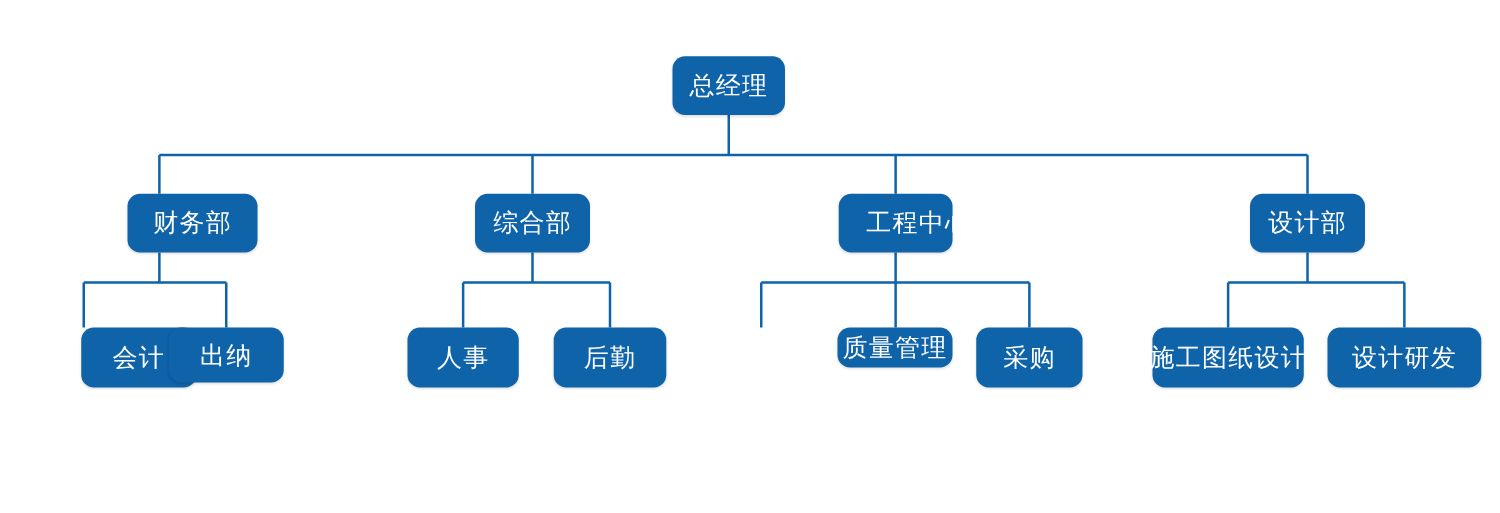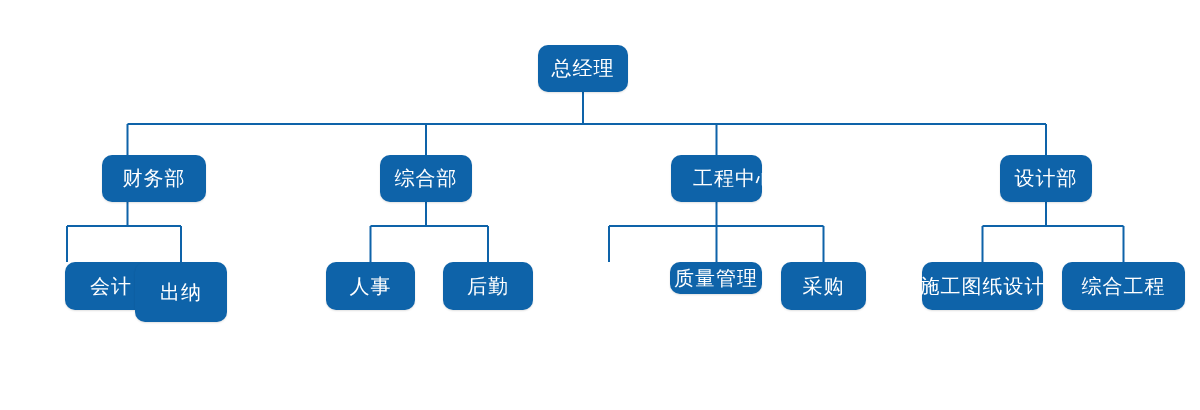--- a/index.html
+++ b/index.html
@@ -45,21 +45,21 @@
   }
   
   #n-root        { left: 538px;  top: 45px;  width: 90px;  height: 47px; }
   
   #n-finance     { left: 82px;   top: 155px; width: 104px;  height: 47px; margin-left: 20px; }
   #n-general     { left: 380px;  top: 155px; width: 92px;  height: 47px; }
   #n-engineering { left: 671px;  top: 155px; width: 91px;  height: 47px; padding-left: 37px; }
   #n-design      { left: 1000px; top: 155px; width: 92px;  height: 47px; }
   
   #n-accounting  { left: 21px;   top: 262px; width: 92px;  height: 48px; margin-left: 44px; }
-  #n-cashier     { left: 135px;  top: 262px; width: 92px;  height: 60px; }
+  #n-cashier     { left: 135px;  top: 262px; width: 92px;  height: 44px; }
   #n-hr          { left: 326px;  top: 262px; width: 89px;  height: 48px; }
   #n-logistics   { left: 443px;  top: 262px; width: 90px;  height: 48px; }
   #n-gen-eng     { left: 563px;  top: 262px; width: 92px;  height: 48px; }
   #n-quality     { left: 670px;  top: 262px; width: 92px;  height: 32px; }
   #n-procure     { left: 781px;  top: 262px; width: 85px;  height: 48px; }
   #n-drawing     { left: 922px;  top: 262px; width: 121px; height: 48px; }
   #n-rd          { left: 1062px; top: 262px; width: 123px; height: 48px; }
 </style>
 </head>
 <body>
@@ -86,15 +86,15 @@
   <div class="node" id="n-engineering">工程中心</div>
   <div class="node" id="n-design">设计部</div>
 
   <div class="node" id="n-accounting">会计</div>
   <div class="node" id="n-cashier">出纳</div>
   <div class="node" id="n-hr">人事</div>
   <div class="node" id="n-logistics">后勤</div>
   <div class="node" id="n-quality">质量管理</div>
   <div class="node" id="n-procure">采购</div>
   <div class="node" id="n-drawing">施工图纸设计</div>
-  <div class="node" id="n-rd">综合工程</div>
+  <div class="node" id="n-rd">设计研发</div>
 
 </div>
 
 </body></html>

